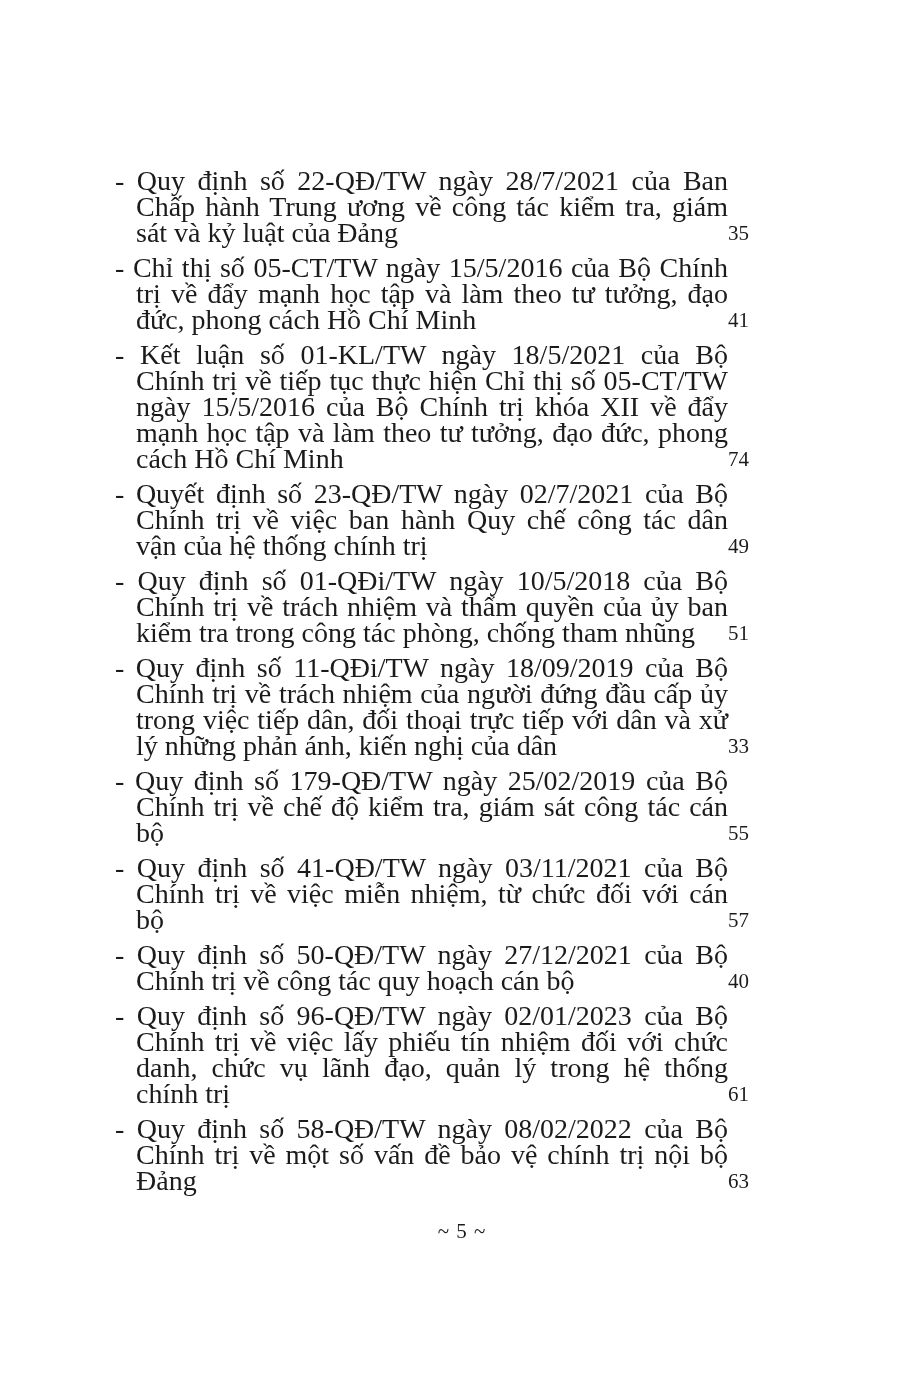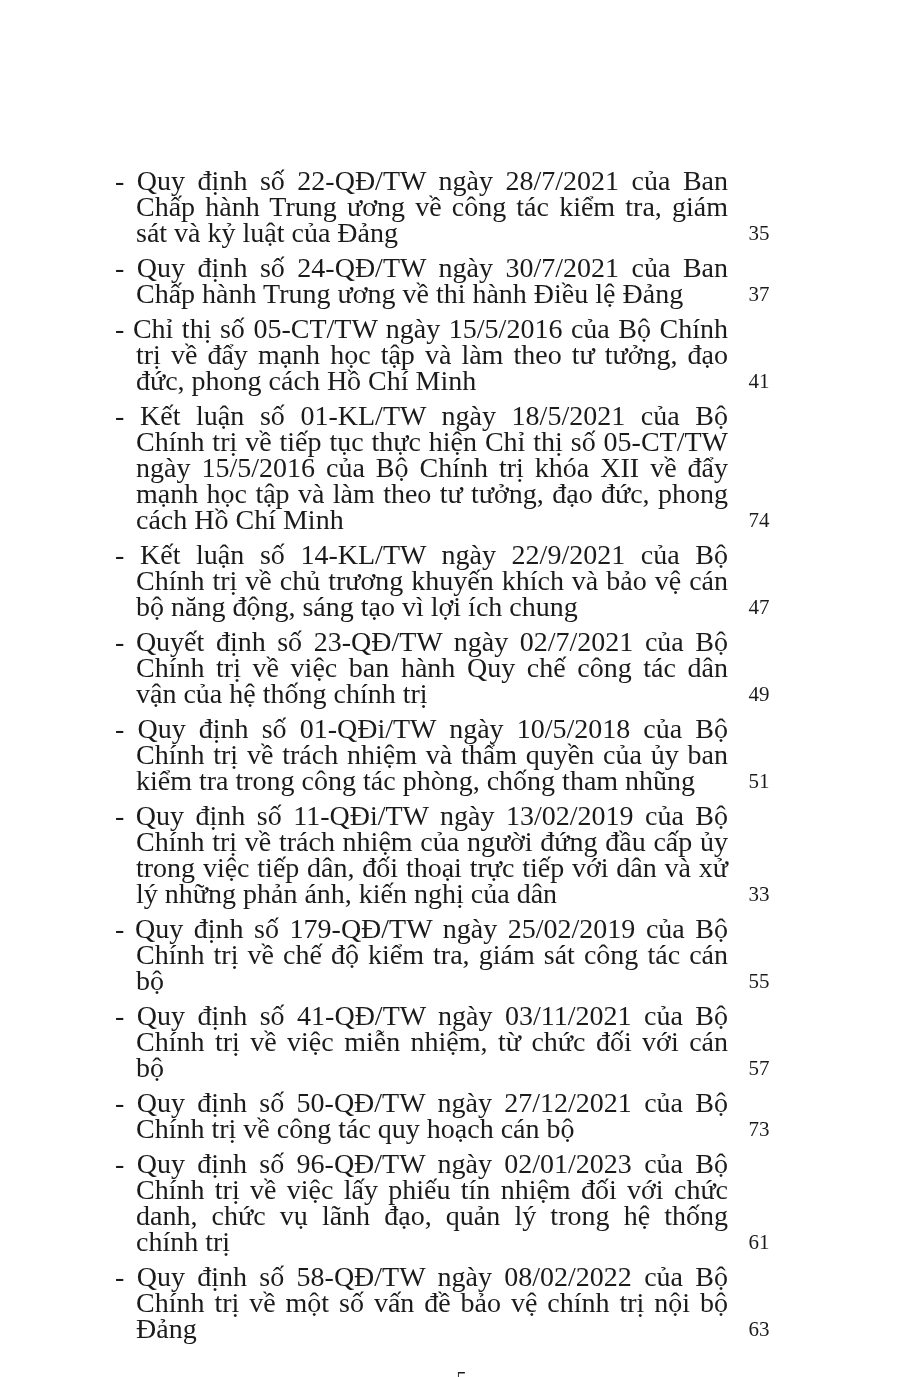--- a/index.html
+++ b/index.html
@@ -32,21 +32,21 @@
   .entry-text {
     width: 592px;
     font-size: 28px;
     line-height: 26px;
     text-align: justify;
     padding-left: 21px;
     text-indent: -21px;
   }
   .entry-page {
     flex: 1;
-    text-align: center;
+    text-align: left;
     font-size: 21px;
     line-height: 26px;
     padding-bottom: 0;
     white-space: nowrap;
   }
   .footer {
     margin-top: 24px;
     margin-left: -115px;
     margin-right: -134px;
     text-align: center;
@@ -58,70 +58,62 @@
 </head>
 <body>
 
 <div class="page">
   <div class="toc" id="toc-list">
   <div class="entry">
     <div class="entry-text"><span>-</span> <span>Quy định số 22-QĐ/TW ngày 28/7/2021 của Ban Chấp hành Trung ương về công tác kiểm tra, giám sát và kỷ luật của Đảng</span></div>
     <div class="entry-page">35</div>
   </div>
 
-  <div class="entry">
-    <div class="entry-text"><span>-</span> <span>Quy định số 24-QĐ/TW ngày 30/7/2021 của Ban Chấp hành Trung ương về thi hành Điều lệ Đảng</span></div>
-    <div class="entry-page">37</div>
-  </div>
 
 
   <div class="entry">
     <div class="entry-text"><span>-</span> <span>Chỉ thị số 05-CT/TW ngày 15/5/2016 của Bộ Chính trị về đẩy mạnh học tập và làm theo tư tưởng, đạo đức, phong cách Hồ Chí Minh</span></div>
     <div class="entry-page">41</div>
   </div>
 
 
   <div class="entry">
     <div class="entry-text"><span>-</span> <span>Kết luận số 01-KL/TW ngày 18/5/2021 của Bộ Chính trị về tiếp tục thực hiện Chỉ thị số 05-CT/TW ngày 15/5/2016 của Bộ Chính trị khóa XII về đẩy mạnh học tập và làm theo tư tưởng, đạo đức, phong cách Hồ Chí Minh</span></div>
     <div class="entry-page">74</div>
   </div>
 
-  <div class="entry">
-    <div class="entry-text"><span>-</span> <span>Kết luận số 14-KL/TW ngày 22/9/2021 của Bộ Chính trị về chủ trương khuyến khích và bảo vệ cán bộ năng động, sáng tạo vì lợi ích chung</span></div>
-    <div class="entry-page">47</div>
-  </div>
 
   <div class="entry">
     <div class="entry-text"><span>-</span> <span>Quyết định số 23-QĐ/TW ngày 02/7/2021 của Bộ Chính trị về việc ban hành Quy chế công tác dân vận của hệ thống chính trị</span></div>
     <div class="entry-page">49</div>
   </div>
 
   <div class="entry">
     <div class="entry-text"><span>-</span> <span>Quy định số 01-QĐi/TW ngày 10/5/2018 của Bộ Chính trị về trách nhiệm và thẩm quyền của ủy ban kiểm tra trong công tác phòng, chống tham nhũng</span></div>
     <div class="entry-page">51</div>
   </div>
 
   <div class="entry">
-    <div class="entry-text"><span>-</span> <span>Quy định số 11-QĐi/TW ngày 13/02/2019 của Bộ Chính trị về trách nhiệm của người đứng đầu cấp ủy trong việc tiếp dân, đối thoại trực tiếp với dân và xử lý những phản ánh, kiến nghị của dân</span></div>
+    <div class="entry-text"><span>-</span> <span>Quy định số 11-QĐi/TW ngày 18/09/2019 của Bộ Chính trị về trách nhiệm của người đứng đầu cấp ủy trong việc tiếp dân, đối thoại trực tiếp với dân và xử lý những phản ánh, kiến nghị của dân</span></div>
     <div class="entry-page">33</div>
   </div>
 
   <div class="entry">
     <div class="entry-text"><span>-</span> <span>Quy định số 179-QĐ/TW ngày 25/02/2019 của Bộ Chính trị về chế độ kiểm tra, giám sát công tác cán bộ</span></div>
     <div class="entry-page">55</div>
   </div>
 
   <div class="entry">
     <div class="entry-text"><span>-</span> <span>Quy định số 41-QĐ/TW ngày 03/11/2021 của Bộ Chính trị về việc miễn nhiệm, từ chức đối với cán bộ</span></div>
     <div class="entry-page">57</div>
   </div>
 
   <div class="entry">
     <div class="entry-text"><span>-</span> <span>Quy định số 50-QĐ/TW ngày 27/12/2021 của Bộ Chính trị về công tác quy hoạch cán bộ</span></div>
-    <div class="entry-page">73</div>
+    <div class="entry-page">40</div>
   </div>
 
   <div class="entry">
     <div class="entry-text"><span>-</span> <span>Quy định số 96-QĐ/TW ngày 02/01/2023 của Bộ Chính trị về việc lấy phiếu tín nhiệm đối với chức danh, chức vụ lãnh đạo, quản lý trong hệ thống chính trị</span></div>
     <div class="entry-page">61</div>
   </div>
 
   <div class="entry">
     <div class="entry-text"><span>-</span> <span>Quy định số 58-QĐ/TW ngày 08/02/2022 của Bộ Chính trị về một số vấn đề bảo vệ chính trị nội bộ Đảng</span></div>
     <div class="entry-page">63</div>

